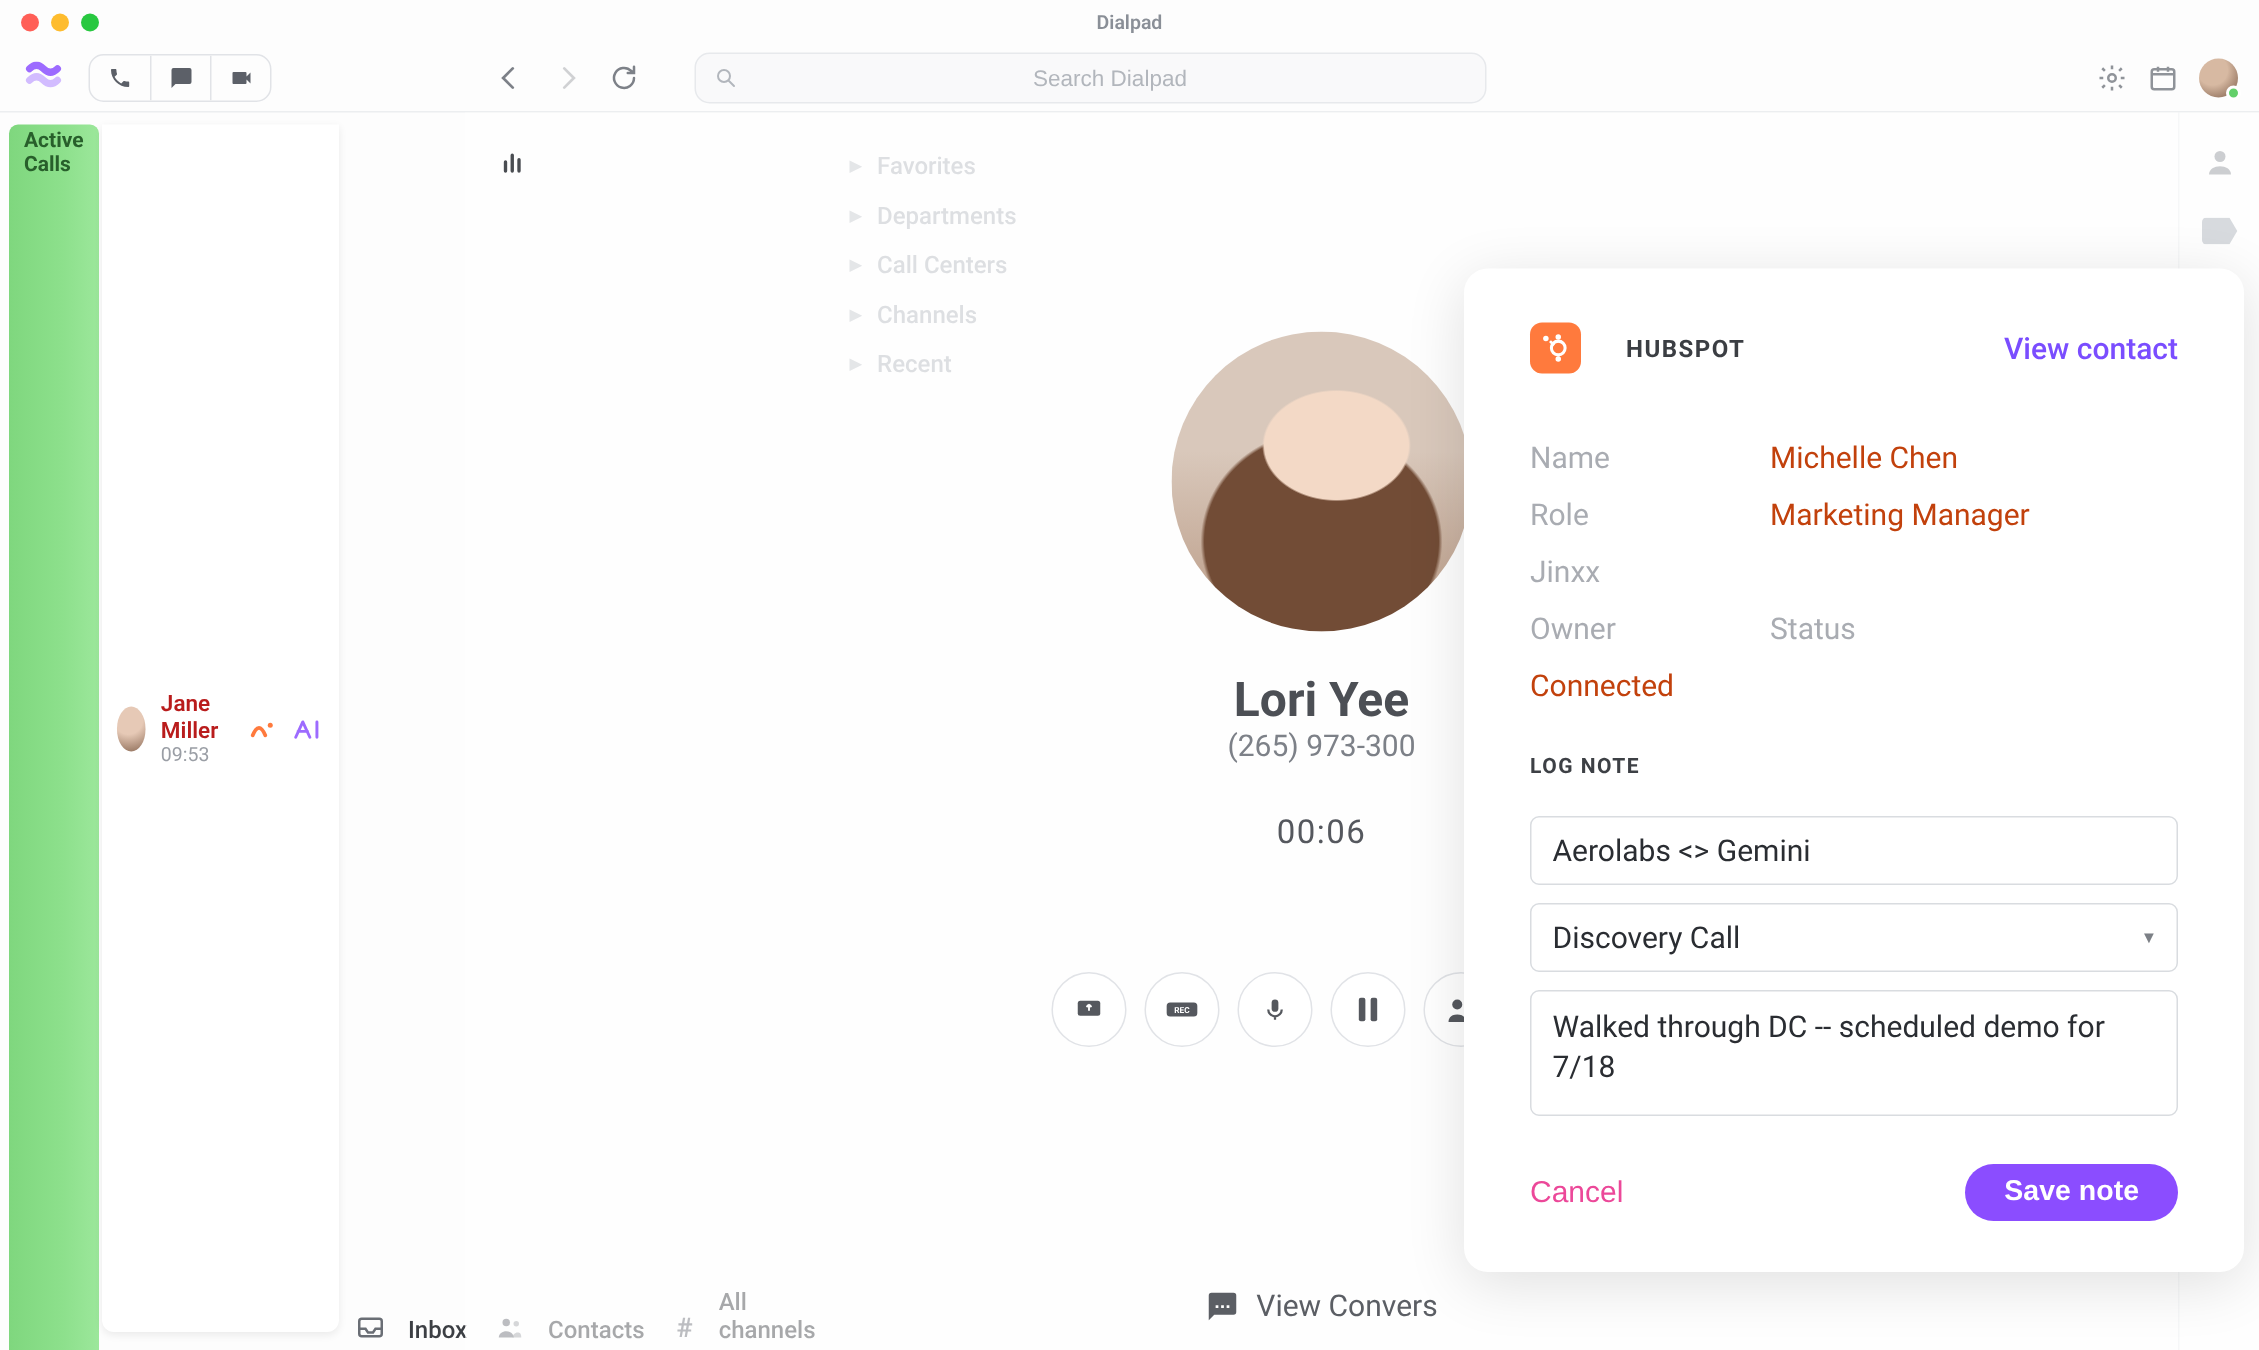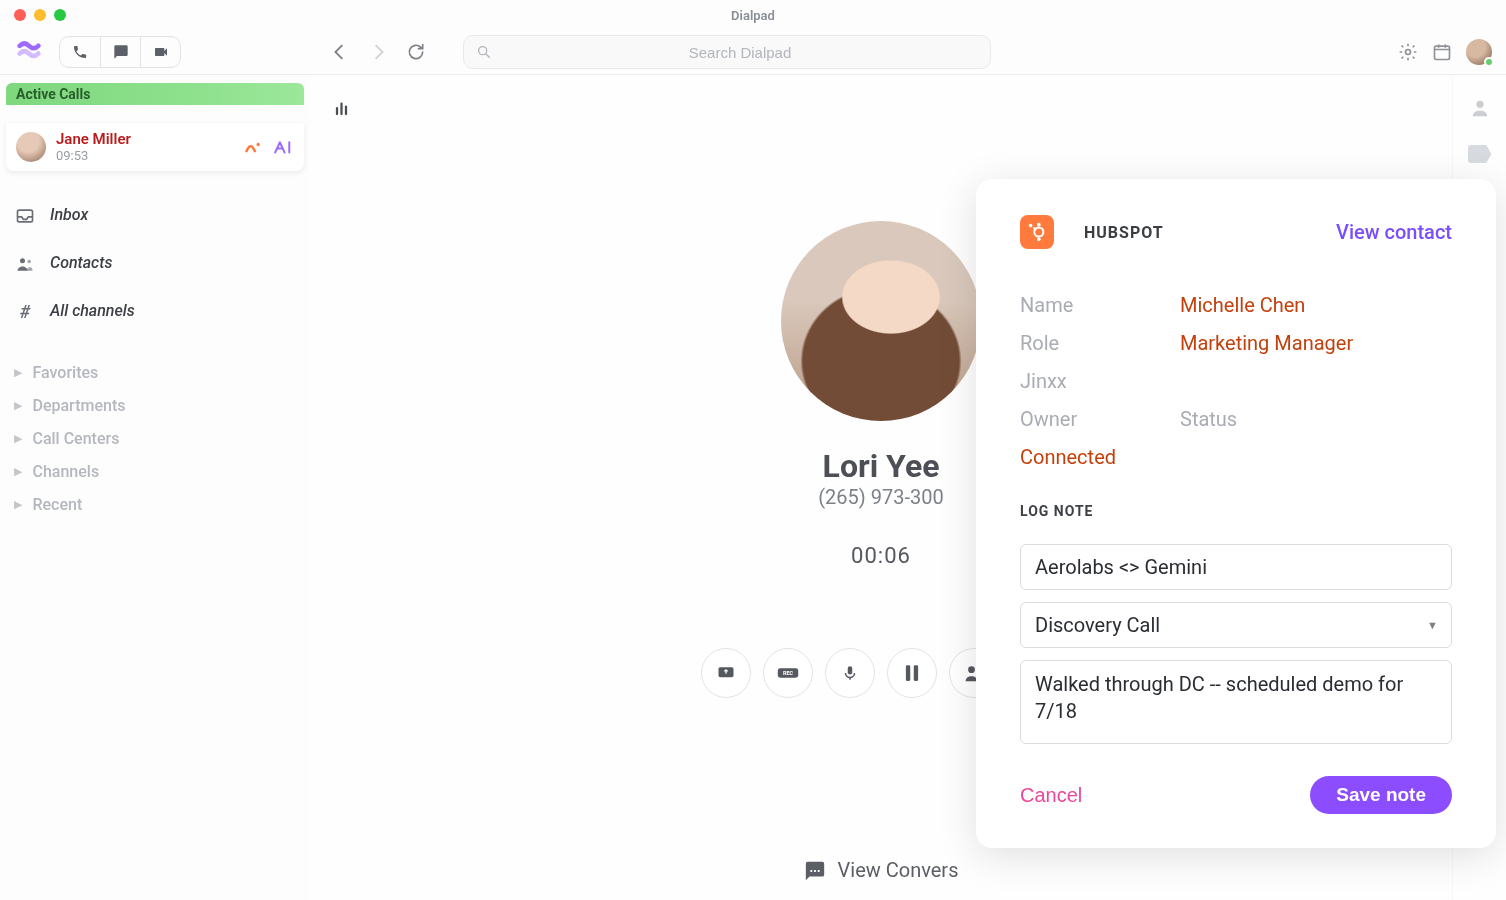--- a/index.html
+++ b/index.html
@@ -91,21 +91,21 @@
   }
   .presence-dot {
     position:absolute; right:-2px; bottom:-2px; width:10px; height:10px;
     border-radius:50%; background:#63d06a; border:2px solid #fff;
   }
 
   
   .main { display:flex; height: calc(900px - 30px - 45px); }
 
   
-  .sidebar { width: 310px; padding: 8px 6px 0 6px; display:flex; flex-direction:column; gap:18px;}
+  .sidebar { width: 310px; padding: 8px 6px 0 6px; display:flex; gap:2px;}
   .active-calls-header {
     background: linear-gradient(90deg, #7fd77e 0%, #8de08c 60%, #9ce79b 100%);
     border-radius: 6px 6px 0 0;
     padding: 3px 10px;
     font-weight:700; font-size:14px; color:#285f2b;
   }
   .call-card {
     background:#fff;
     border-radius: 0 0 8px 8px;
     box-shadow: 0 2px 6px rgba(0,0,0,0.08);
@@ -115,25 +115,24 @@
   }
   .call-card .av { width:30px; height:30px; border-radius:50%;
     background: radial-gradient(circle at 40% 30%, #e6c9b6 0 40%, #8b6a55 100%);
   }
   .call-card .info { display:flex; flex-direction:column; line-height:1.2; }
   .call-card .name { font-size:15px; font-weight:600; color:#b91c1c; }
   .call-card .time { font-size:13px; color:#9a9ea5; }
   .call-card .badges { margin-left:auto; display:flex; gap:8px; align-items:center; }
 
   .nav-item {
-    display:flex; align-items:flex-start; gap:14px;
+    display:flex; align-items:flex-end; gap:14px;
     padding: 4px 8px; border-radius:8px;
     color:#3c3f44; font-size:16px; font-weight:500;
     cursor:pointer;
-    font-style:italic;
   }
   .nav-item .icn { width:22px; height:22px; display:flex; align-items:center; justify-content:center; color:#6a6e75; }
 
   .section-list { margin-top:16px; display:flex; flex-direction:column; gap:10px; }
   .section-item {
     display:flex; align-items:center; gap:10px;
     padding: 2px 8px;
     color:#b4b8be; font-size:16px; font-weight:500;
   }
   .section-item .tri { font-size:11px; color:#c3c7cc; }

